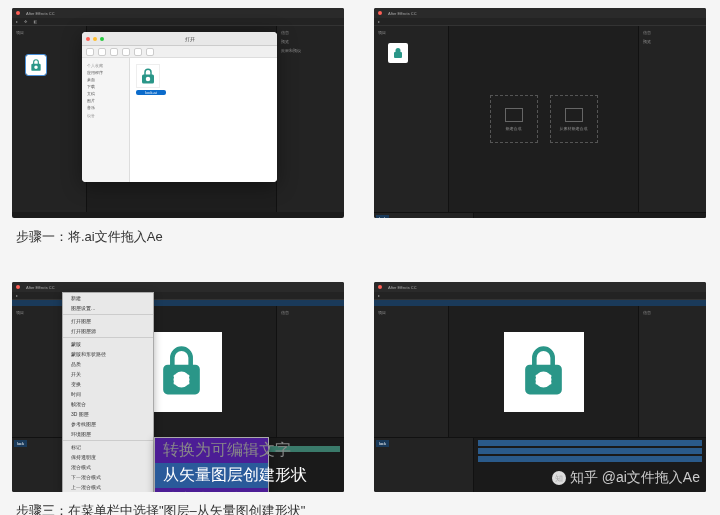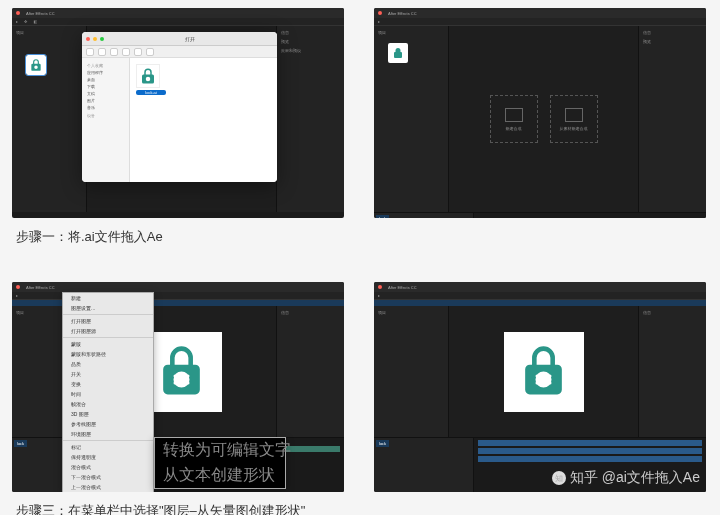--- a/index.html
+++ b/index.html
@@ -51,21 +51,21 @@
 .cm-item.hl { background: #2a5a9a; color: #fff; }
 .cm-sep { height: 1px; background: #ccc; margin: 1px 0; }
 .caption { font-size: 13px; color: #333; margin-top: 10px; padding-left: 4px; }
 .lock-svg { display: block; }
 .dual-box { display: flex; gap: 12px; }
 .drop-box { width: 48px; height: 48px; border: 1px dashed #555; display: flex; flex-direction: column; align-items: center; justify-content: center; gap: 4px; }
 .drop-icon { width: 18px; height: 14px; border: 1px solid #666; position: relative; }
 .drop-lbl { font-size: 4px; color: #888; }
 .watermark { position: absolute; bottom: 28px; right: 20px; font-size: 14px; color: #ccc; pointer-events: none; display: flex; align-items: center; gap: 4px; }
 .wm-ico { width: 14px; height: 14px; border-radius: 50%; background: #ddd; display: inline-flex; align-items: center; justify-content: center; font-size: 8px; color: #aaa; }
-.submenu { position: absolute; background: #000000; border: 1px solid #aaa; width: 132px; box-shadow: 0 2px 8px rgba(0,0,0,.3); }
+.submenu { position: absolute; background: #4c1d95; border: 1px solid #aaa; width: 115px; box-shadow: 0 2px 8px rgba(0,0,0,.3); }
 </style>
 </head>
 <body>
 
 <div class="grid">
 
   <div class="cell">
     <div class="shot">
       <div class="menubar">
         <span class="mbtn mb1"></span>
@@ -256,20 +256,21 @@
         <div class="cm-sep"></div>
         <div class="cm-item">标记</div>
         <div class="cm-item">保持透明度</div>
         <div class="cm-item">混合模式</div>
         <div class="cm-item">下一混合模式</div>
         <div class="cm-item">上一混合模式</div>
 
       </div>
       <div class="submenu" style="top:155px;left:142px">
         <div class="cm-item" style="color:#888">转换为可编辑文字</div>
+        <div class="cm-item hl">从矢量图层创建形状</div>
         <div class="cm-item" style="color:#888">从文本创建形状</div>
 
       </div>
     </div>
     <div class="caption">步骤三：在菜单栏中选择"图层–从矢量图创建形状"</div>
   </div>
 
   <div class="cell">
     <div class="shot">
       <div class="menubar">

